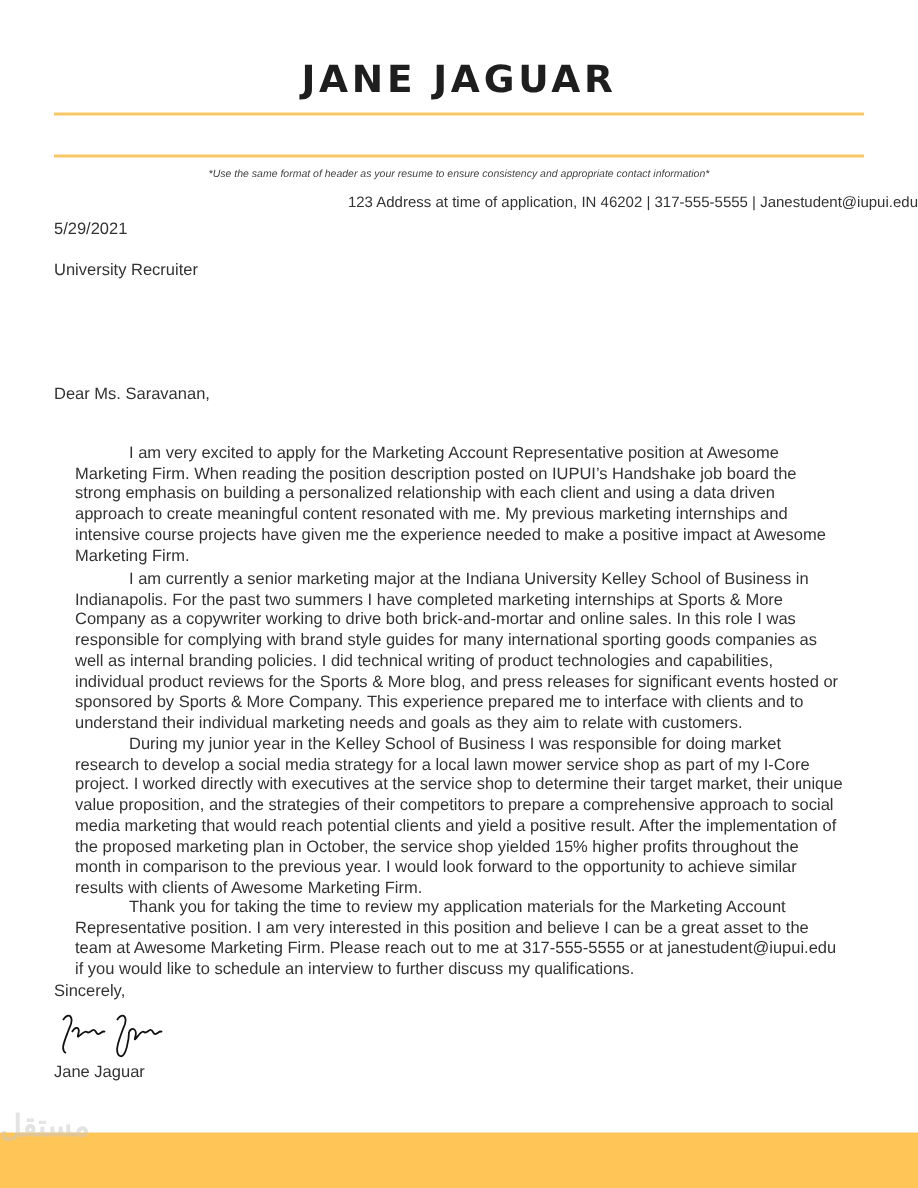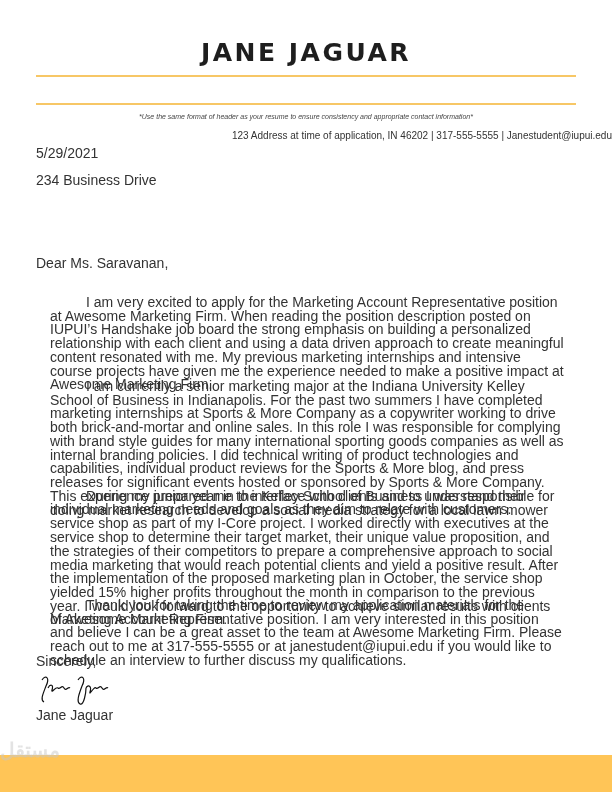--- a/index.html
+++ b/index.html
@@ -18,21 +18,21 @@
     }
     .contact {
       position: absolute; left: 0; right: 0; top: 83px;
       text-align: right; font-size: 10px; color: #333; margin-top: 47px;
     }
     .note {
       position: absolute; left: 0; right: 0; top: 113px;
       text-align: center; font-size: 7px; font-style: italic; color: #444;
     }
     .body {
-      position: absolute; left: 36px; width: 542px; font-size: 14px; line-height: 13.7px; color: #333;
+      position: absolute; left: 36px; width: 542px; font-size: 11px; line-height: 13.7px; color: #333;
     }
     .para { text-indent: 36px; margin: 14px; }
     .sig {
       position: absolute; left: 36px; top: 672px; width: 80px; height: 36px;
     }
     .footer {
       position: absolute; left: 0; right: 0; top: 755px; height: 37px; background: #ffc557;
     }
     .watermark {
       position: absolute; left: 0; right: 0; top: 738px; text-align: left;
@@ -45,21 +45,21 @@
 
 <div class="name">JANE JAGUAR</div>
 <div class="rule" style="top:75px"></div>
 <div class="contact">123 Address at time of application, IN 46202  |  317-555-5555  |  Janestudent@iupui.edu</div>
 <div class="rule" style="top:103px"></div>
 <div class="note">*Use the same format of header as your resume to ensure consistency and appropriate contact information*</div>
 
 <div class="body" style="top:147px">5/29/2021</div>
 
 <div class="body" style="top:174px">
-  <div>234 Business Drive</div>
+  <div>University Recruiter</div>
 </div>
 
 <div class="body" style="top:257px">Dear Ms. Saravanan,</div>
 
 <div class="body" style="top:282px">
   <p class="para">I am very excited to apply for the Marketing Account Representative position at Awesome Marketing Firm.  When reading the position description posted on IUPUI’s Handshake job board the strong emphasis on building a personalized relationship with each client and using a data driven approach to create meaningful content resonated with me.  My previous marketing internships and intensive course projects have given me the experience needed to make a positive impact at Awesome Marketing Firm.</p>
 </div>
 <div class="body" style="top:366px">
   <p class="para">I am currently a senior marketing major at the Indiana University Kelley School of Business in Indianapolis. For the past two summers I have completed marketing internships at Sports &amp; More Company as a copywriter working to drive both brick-and-mortar and online sales. In this role I was responsible for complying with brand style guides for many international sporting goods companies as well as internal branding policies. I did technical writing of product technologies and capabilities, individual product reviews for the Sports &amp; More blog, and press releases for significant events hosted or sponsored by Sports &amp; More Company. This experience prepared me to interface with clients and to understand their individual marketing needs and goals as they aim to relate with customers.</p>
 </div>

